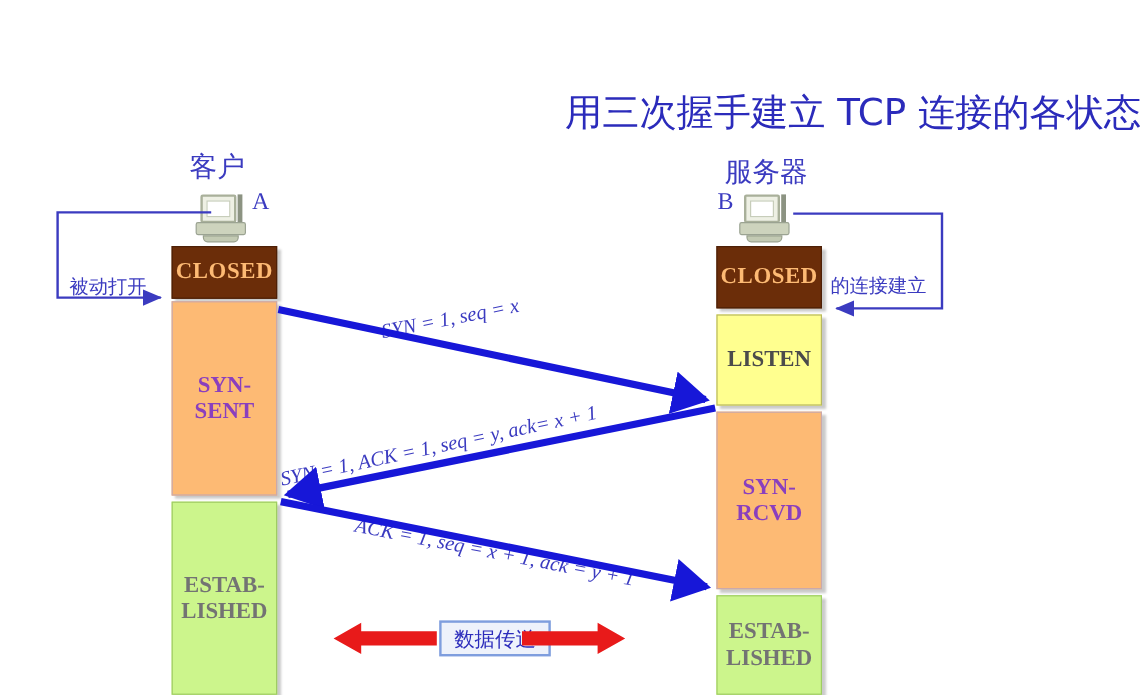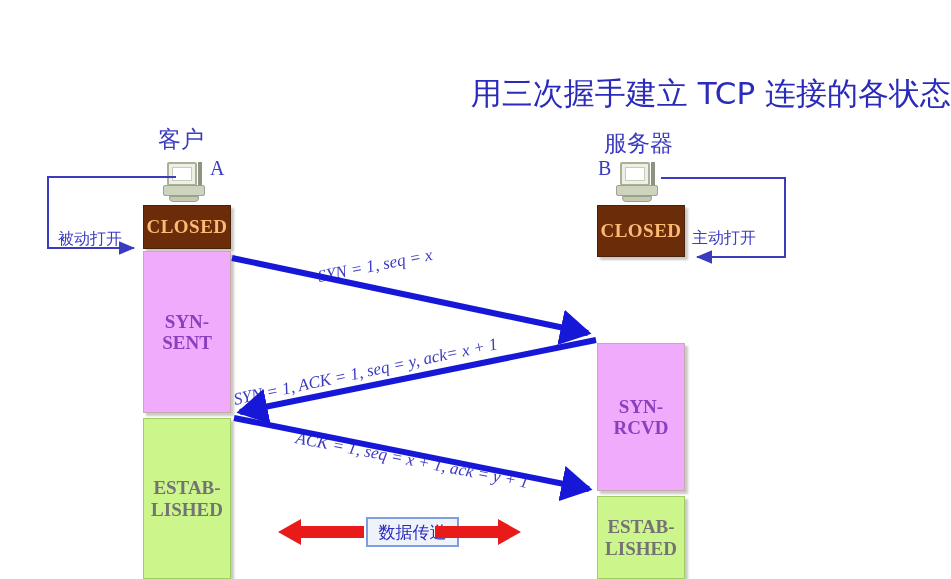--- a/index.html
+++ b/index.html
@@ -134,21 +134,21 @@
   }
   .state-closed {
     background: #6b2d09;
     color: #fdba74;
     font-weight: bold;
     font-size: 19px;
     letter-spacing: 0.5px;
     border: 1px solid #4d2007;
   }
   .state-pink {
-    background: #f0abfc;
+    background: #fdba74;
     color: #8a3fbe;
     font-weight: bold;
     font-size: 19px;
     border: 1px solid #caa9ab;
   }
   .state-yellow {
     background: #ffff8f;
     color: #4b4b4b;
     font-weight: bold;
     font-size: 19px;
@@ -256,34 +256,37 @@
 
   <div class="state-box state-green" style="left:143px; top:418px; width:88px; height:161px; flex-direction:column;">
     <span>ESTAB-</span>
     <span>LISHED</span>
   </div>
 
   <div class="state-box state-closed" style="left:597px; top:205px; width:88px; height:52px;">
     <span>CLOSED</span>
   </div>
 
+  <div class="state-box state-yellow" style="left:597px; top:262px; width:88px; height:76px;">
+    <span>LISTEN</span>
+  </div>
 
   <div class="state-box state-pink" style="left:597px; top:343px; width:88px; height:148px; flex-direction:column;">
     <span>SYN-</span>
     <span>RCVD</span>
   </div>
 
   <div class="state-box state-green" style="left:597px; top:496px; width:88px; height:83px; flex-direction:column;">
     <span>ESTAB-</span>
     <span>LISHED</span>
   </div>
 
   <div class="open-label" style="left:58px; top:229px;">被动打开</div>
 
-  <div class="open-label" style="left:692px; top:228px;">主动打开</div>
+  <div class="open-label" style="left:692px; top:228px;">的连接建立</div>
 
   <div class="msg-label" style="left:318px; top:267px; transform: rotate(-11deg);">SYN = 1, seq = x</div>
 
   <div class="msg-label" style="left:234px; top:390px; transform: rotate(-12deg);">SYN = 1, ACK = 1, seq = y, ack= x + 1</div>
 
   <div class="msg-label" style="left:296px; top:428px; transform: rotate(11deg);">ACK = 1, seq = x + 1, ack = y + 1</div>
 
   <div class="data-box">
     <span class="data-text">数据传送</span>
   </div>

